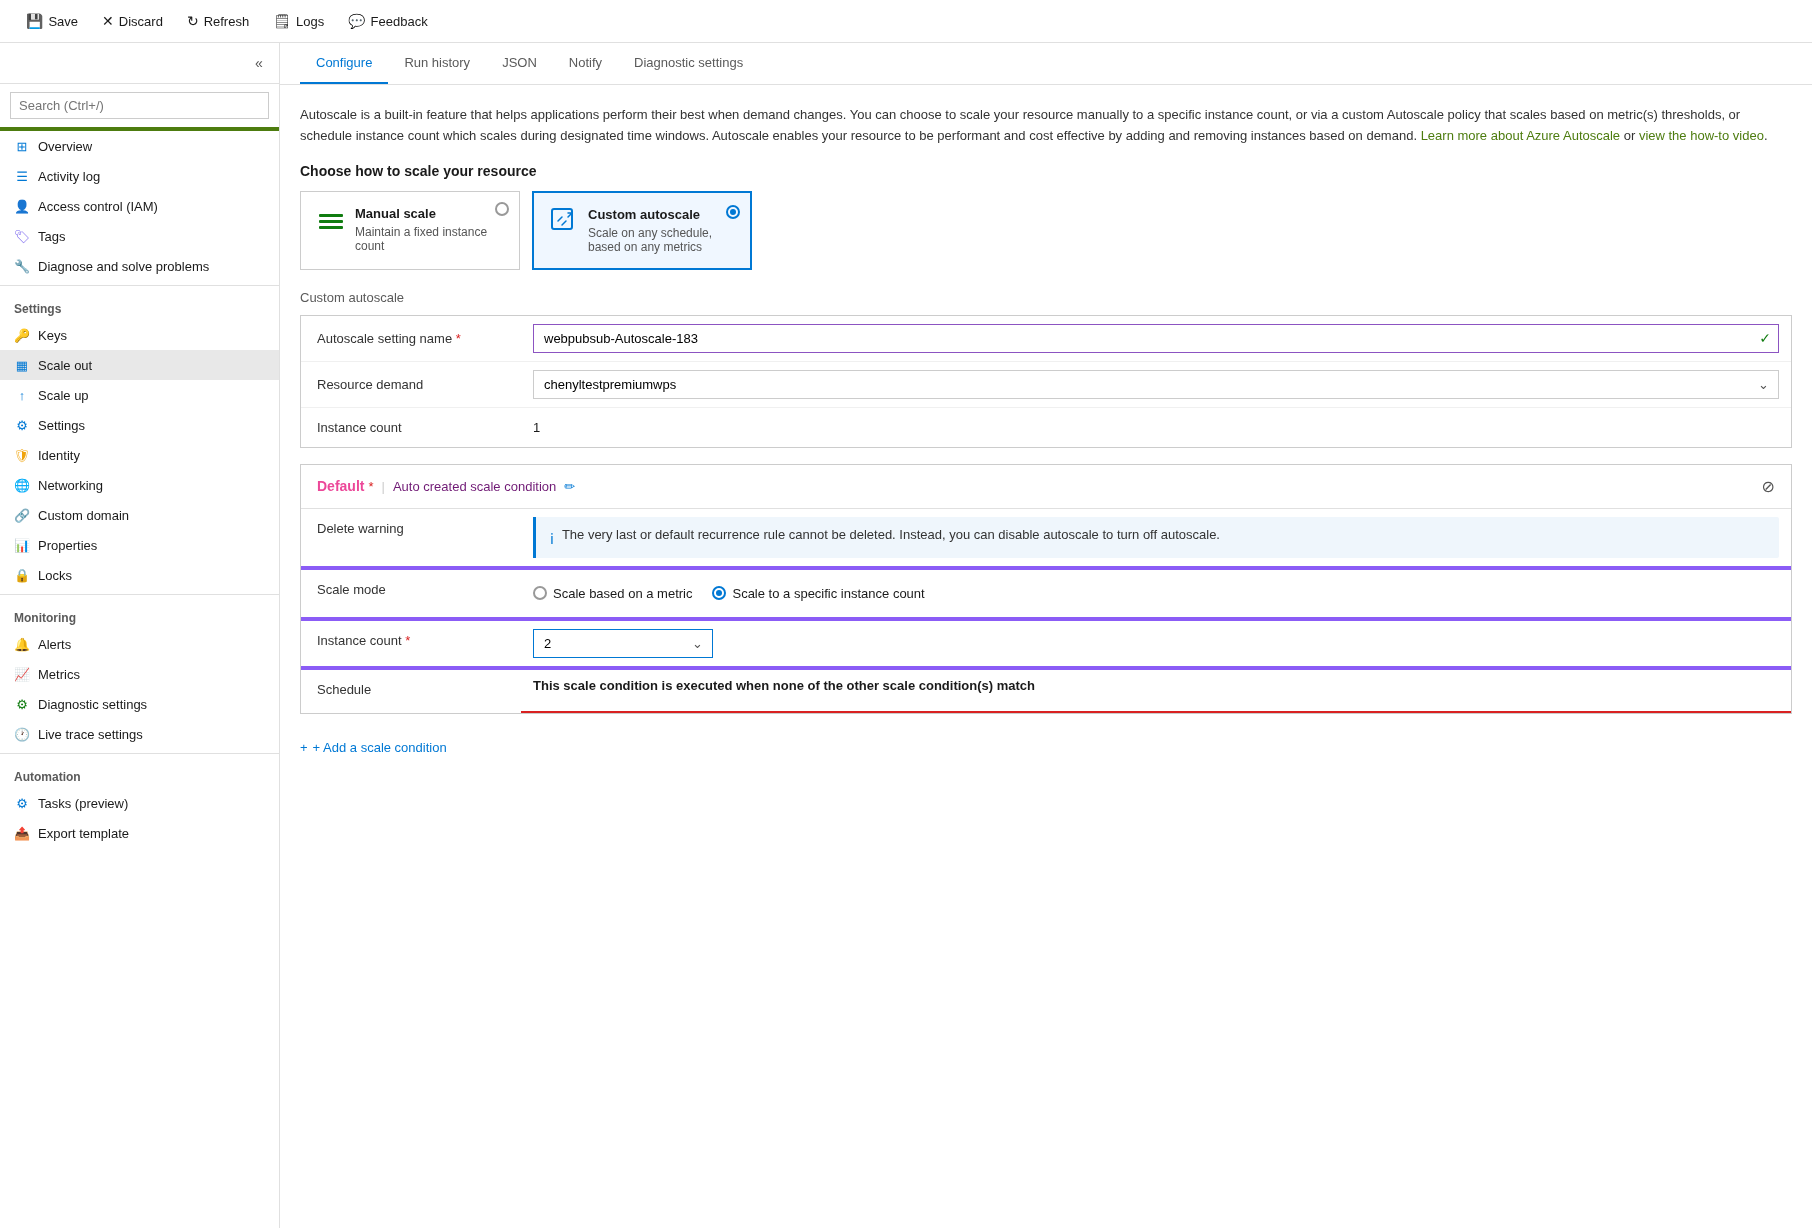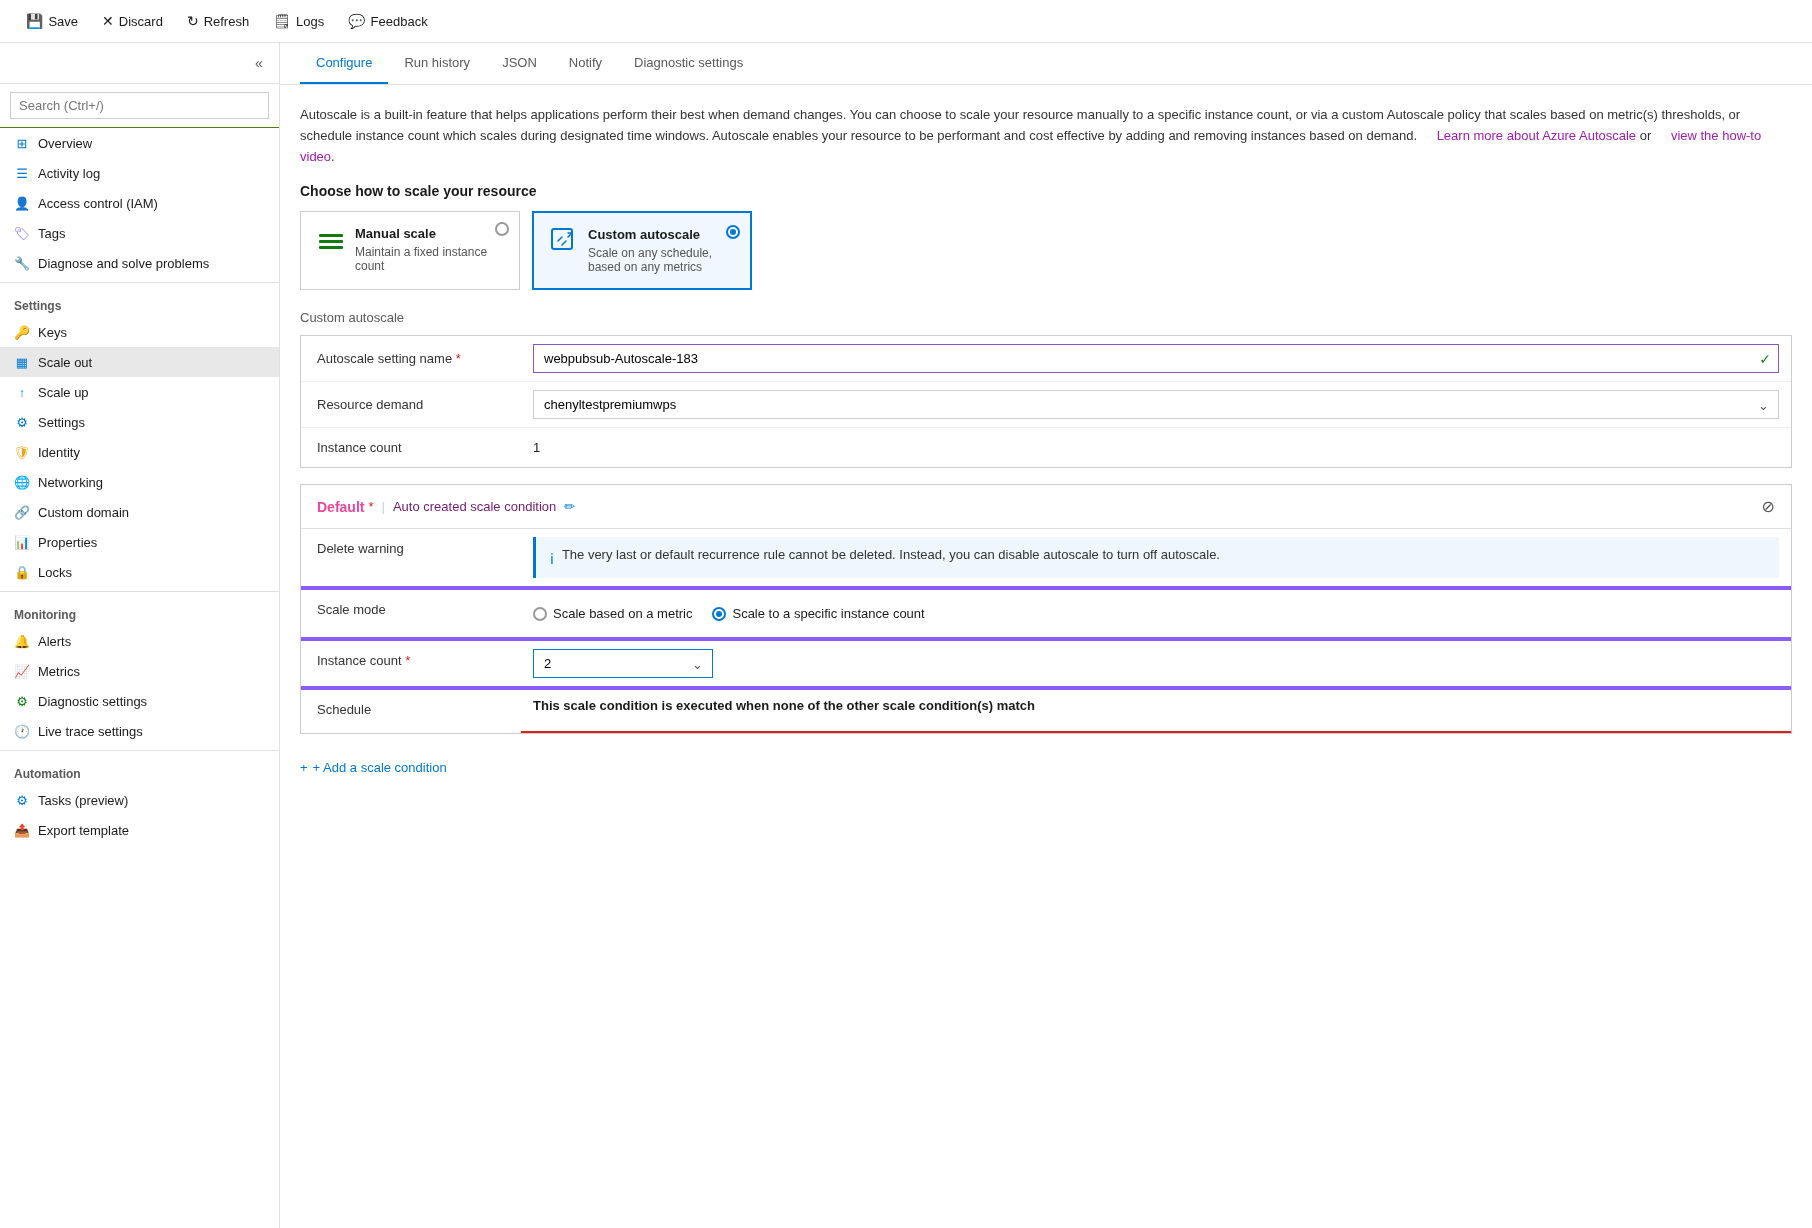--- a/index.html
+++ b/index.html
@@ -8,42 +8,42 @@
     
     .toolbar { display: flex; align-items: center; padding: 8px 16px; border-bottom: 1px solid #e0e0e0; gap: 4px; background: #fff; flex-shrink: 0; }
     .toolbar-btn { display: flex; align-items: center; gap: 5px; padding: 5px 10px; border: none; background: none; cursor: pointer; font-size: 13px; color: #1a1a1a; }
     .toolbar-icon { font-size: 14px; }
 
     
     .main-layout { display: flex; flex: 1; overflow: hidden; }
 
     
     .sidebar { width: 280px; flex-shrink: 0; border-right: 1px solid #e0e0e0; overflow-y: auto; background: #fff; }
-    .sidebar-search { padding: 8px 10px; border-bottom: 1px solid #4d7c0f; }
+    .sidebar-search { padding: 8px 10px; border-bottom: 4px solid #4d7c0f; }
     .sidebar-search input { width: 100%; padding: 5px 8px; border: 1px solid #ccc; font-size: 13px; }
     .sidebar-item { display: flex; align-items: center; gap: 8px; padding: 7px 14px; cursor: pointer; color: #1a1a1a; font-size: 13px; }
     .sidebar-item.active { background: #e8e8e8; font-weight: 500; }
     .sidebar-section-label { padding: 12px 14px 4px; font-size: 12px; font-weight: 600; color: #5a5a5a; }
     .sidebar-divider { border: none; border-top: 1px solid #e0e0e0; margin: 4px 0; }
     .sidebar-icon { width: 16px; height: 16px; display: inline-flex; align-items: center; justify-content: center; flex-shrink: 0; }
 
     
     .content { flex: 1; overflow-y: auto; padding: 0; }
 
     
     .tabs { display: flex; border-bottom: 1px solid #e0e0e0; padding: 0 20px; background: #fff; }
     .tab { padding: 12px 16px; cursor: pointer; font-size: 13px; color: #5a5a5a; border-bottom: 2px solid transparent; }
     .tab.active { color: #0078d4; border-bottom: 2px solid #0078d4; font-weight: 500; }
 
     
     .content-body { padding: 20px; }
 
     
     .description { font-size: 13px; color: #333; line-height: 1.6; margin-bottom: 16px; }
-    .description a { color: #a21caf; text-decoration: none; margin-left: 16px; }
+    .description a { color: #4d7c0f; text-decoration: none; }
 
     
     .scale-heading { font-size: 14px; font-weight: 600; margin-bottom: 12px; }
 
     
     .scale-cards { display: flex; gap: 12px; margin-bottom: 20px; }
     .scale-card { border: 1px solid #ccc; padding: 14px 16px; width: 220px; cursor: pointer; display: flex; align-items: flex-start; gap: 10px; position: relative; }
     .scale-card.selected { border: 2px solid #0078d4; background: #f0f7ff; }
     .scale-card-content { flex: 1; }
     .scale-card-title { font-size: 13px; font-weight: 600; margin-bottom: 4px; }

